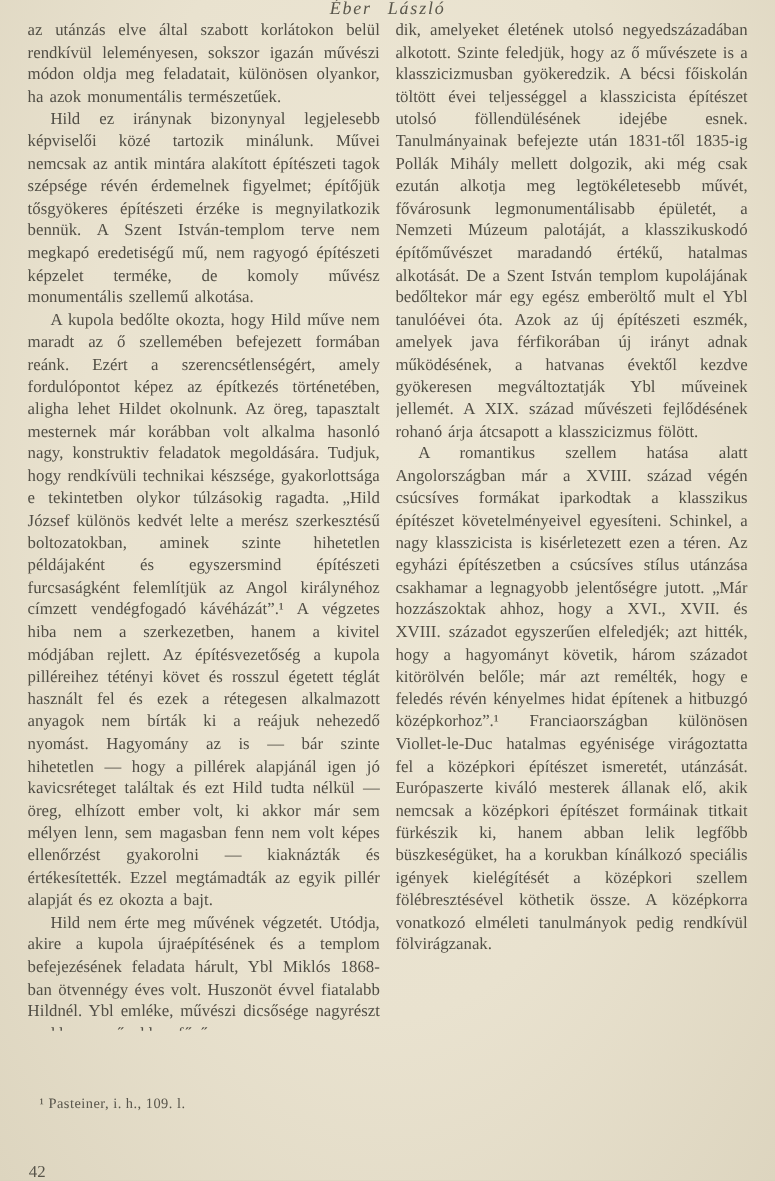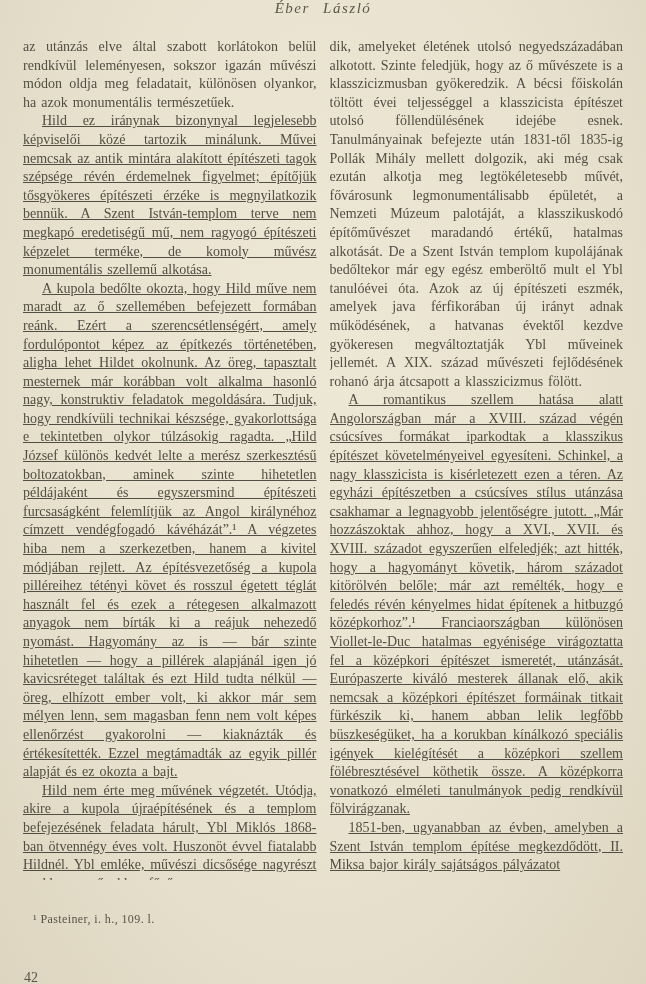--- a/index.html
+++ b/index.html
@@ -19,33 +19,32 @@
     font-style:italic;
     font-size:15px;
     letter-spacing:1.5px;
     word-spacing:8px;
     color:#5a574c;
   }
   .columns{
     display:flex;
     gap:13px;
     padding:0 23px;
-    margin-top:21px;
   }
   .col{
     width:50%;
     height:842px;
     overflow:hidden;
     text-align:justify;
     font-size:14px;
     line-height:18.6px;
     word-spacing:1.5px;
   }
   .col p{margin:0;}
-  .col p.indent{text-indent:19px;text-decoration:underline;}
+  .col p.indent{text-indent:19px;}
   .footnotes{
     position:absolute;
     top:912px;left:0;
     width:638px;
     display:flex;
     gap:13px;
     padding:0 23px;
     box-sizing:border-box;
   }
   .footnote{
@@ -73,21 +72,20 @@
   <div class="columns">
     <div class="col">
         <p>az utánzás elve által szabott korlátokon belül rendkívül leleményesen, sokszor igazán művészi módon oldja meg feladatait, különösen olyankor, ha azok monumentális természetűek.</p>
         <p class="indent">Hild ez iránynak bizonynyal legjelesebb képviselői közé tartozik minálunk. Művei nemcsak az antik mintára alakított építészeti tagok szépsége révén érdemelnek figyelmet; építőjük tősgyökeres építészeti érzéke is megnyilatkozik bennük. A Szent István-templom terve nem megkapó eredetiségű mű, nem ragyogó építészeti képzelet terméke, de komoly művész monumentális szellemű alkotása.</p>
         <p class="indent">A kupola bedőlte okozta, hogy Hild műve nem maradt az ő szellemében befejezett formában reánk. Ezért a szerencsétlenségért, amely fordulópontot képez az építkezés történetében, aligha lehet Hildet okolnunk. Az öreg, tapasztalt mesternek már korábban volt alkalma hasonló nagy, konstruktiv feladatok megoldására. Tudjuk, hogy rendkívüli technikai készsége, gyakorlottsága e tekintetben olykor túlzásokig ragadta. „Hild József különös kedvét lelte a merész szerkesztésű boltozatokban, aminek szinte hihetetlen példájaként és egyszersmind építészeti furcsaságként felemlítjük az Angol királynéhoz címzett vendégfogadó kávéházát”.¹ A végzetes hiba nem a szerkezetben, hanem a kivitel módjában rejlett. Az építésvezetőség a kupola pilléreihez tétényi követ és rosszul égetett téglát használt fel és ezek a rétegesen alkalmazott anyagok nem bírták ki a reájuk nehezedő nyomást. Hagyomány az is — bár szinte hihetetlen — hogy a pillérek alapjánál igen jó kavicsréteget találtak és ezt Hild tudta nélkül — öreg, elhízott ember volt, ki akkor már sem mélyen lenn, sem magasban fenn nem volt képes ellenőrzést gyakorolni — kiaknázták és értékesítették. Ezzel megtámadták az egyik pillér alapját és ez okozta a bajt.</p>
         <p class="indent">Hild nem érte meg művének végzetét. Utódja, akire a kupola újraépítésének és a templom befejezésének feladata hárult, Ybl Miklós 1868-ban ötvennégy éves volt. Huszonöt évvel fiatalabb Hildnél. Ybl emléke, művészi dicsősége nagyrészt azokhoz a művekhez fűző-</p>
       </div>
     <div class="col">
         <p>dik, amelyeket életének utolsó negyedszázadában alkotott. Szinte feledjük, hogy az ő művészete is a klasszicizmusban gyökeredzik. A bécsi főiskolán töltött évei teljességgel a klasszicista építészet utolsó föllendülésének idejébe esnek. Tanulmányainak befejezte után 1831-től 1835-ig Pollák Mihály mellett dolgozik, aki még csak ezután alkotja meg legtökéletesebb művét, fővárosunk legmonumentálisabb épületét, a Nemzeti Múzeum palotáját, a klasszikuskodó építőművészet maradandó értékű, hatalmas alkotását. De a Szent István templom kupolájának bedőltekor már egy egész emberöltő mult el Ybl tanulóévei óta. Azok az új építészeti eszmék, amelyek java férfikorában új irányt adnak működésének, a hatvanas évektől kezdve gyökeresen megváltoztatják Ybl műveinek jellemét. A XIX. század művészeti fejlődésének rohanó árja átcsapott a klasszicizmus fölött.</p>
         <p class="indent">A romantikus szellem hatása alatt Angolországban már a XVIII. század végén csúcsíves formákat iparkodtak a klasszikus építészet követelményeivel egyesíteni. Schinkel, a nagy klasszicista is kisérletezett ezen a téren. Az egyházi építészetben a csúcsíves stílus utánzása csakhamar a legnagyobb jelentőségre jutott. „Már hozzászoktak ahhoz, hogy a XVI., XVII. és XVIII. századot egyszerűen elfeledjék; azt hitték, hogy a hagyományt követik, három századot kitörölvén belőle; már azt remélték, hogy e feledés révén kényelmes hidat építenek a hitbuzgó középkorhoz”.¹ Franciaországban különösen Viollet-le-Duc hatalmas egyénisége virágoztatta fel a középkori építészet ismeretét, utánzását. Európaszerte kiváló mesterek állanak elő, akik nemcsak a középkori építészet formáinak titkait fürkészik ki, hanem abban lelik legfőbb büszkeségüket, ha a korukban kínálkozó speciális igények kielégítését a középkori szellem fölébresztésével köthetik össze. A középkorra vonatkozó elméleti tanulmányok pedig rendkívül fölvirágzanak.</p>
-        <p class="indent">1851-ben, ugyanabban az évben, amelyben a Szent István templom építése megkezdődött, II. Miksa bajor király sajátságos pályázatot</p>
       </div>
   </div>
 
   <div class="footnotes">
     <div class="footnote">¹ Pasteiner, i. h., 109. l.</div>
   </div>
 
   <div class="pagenum">42</div>
 
 </div>

